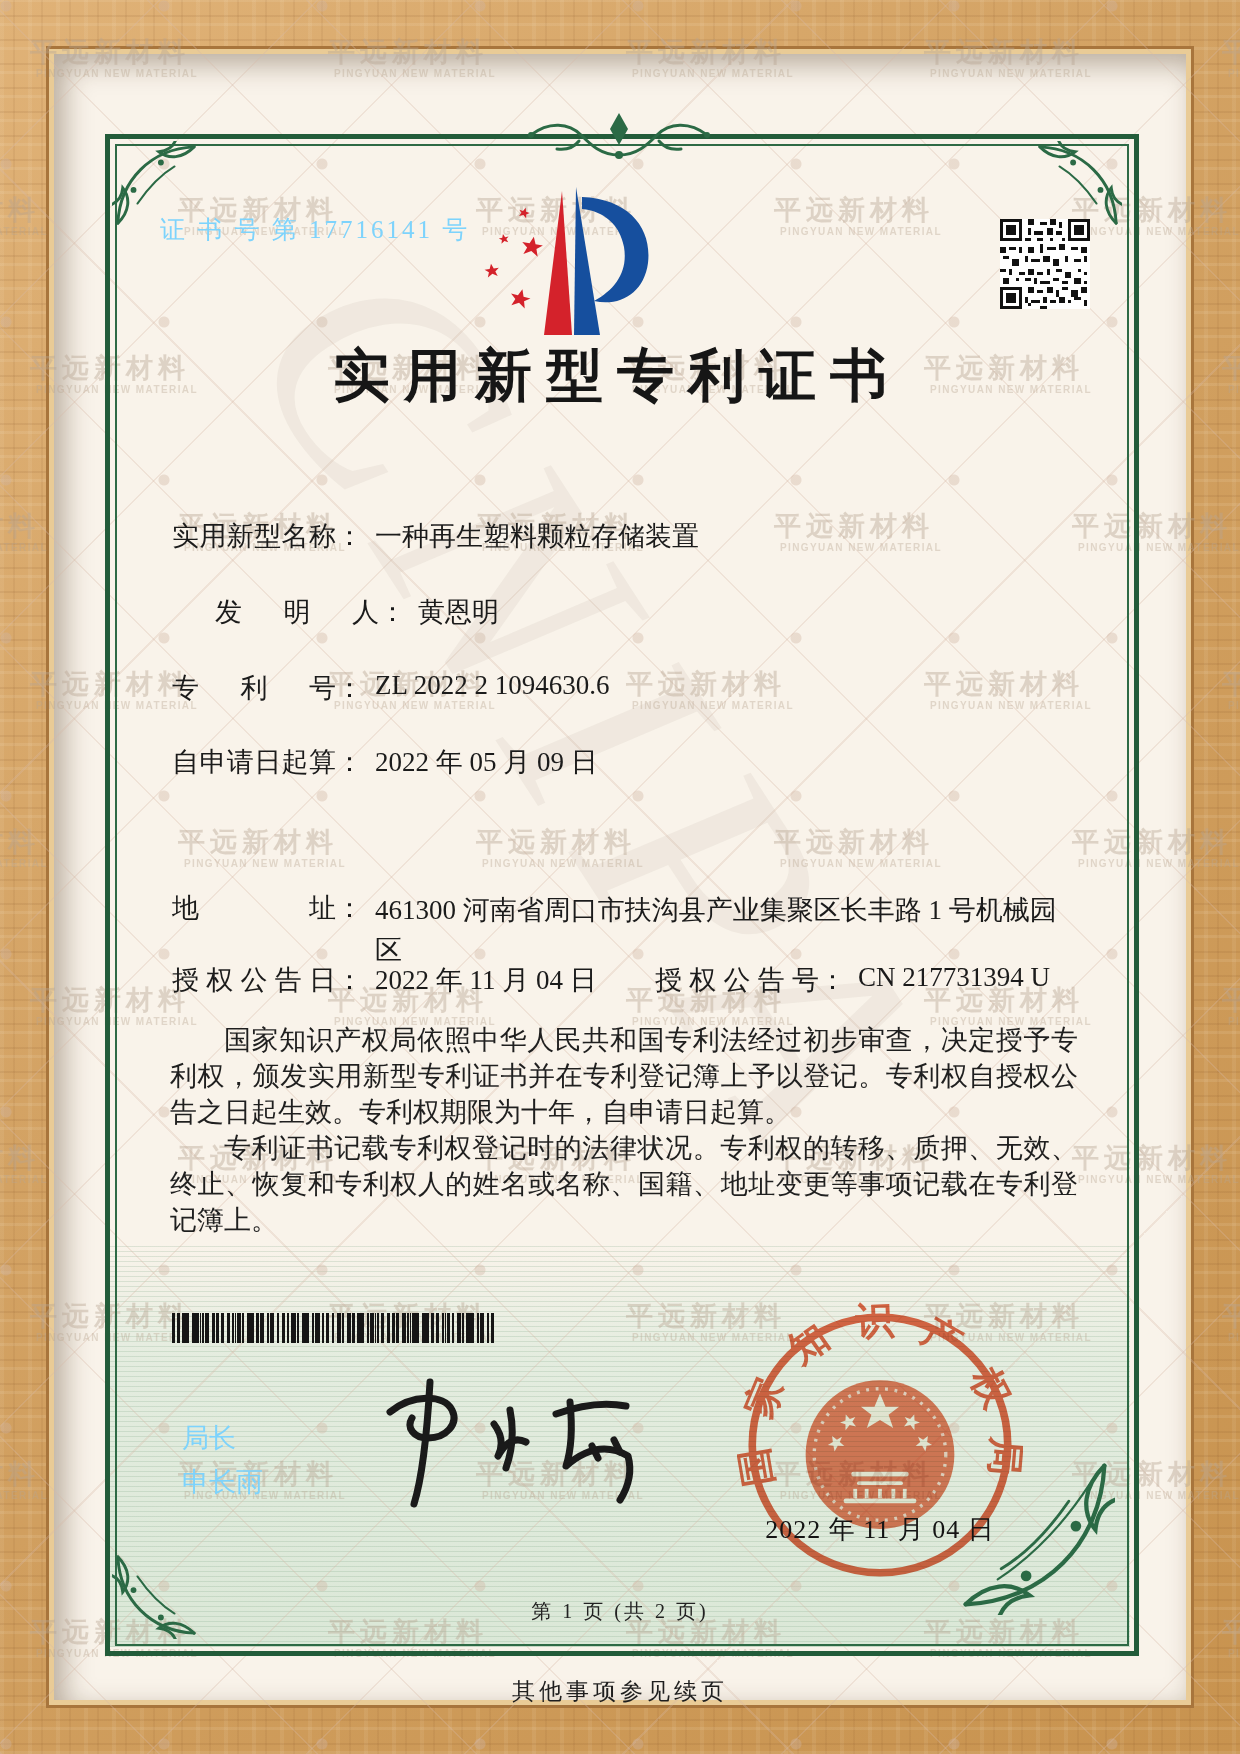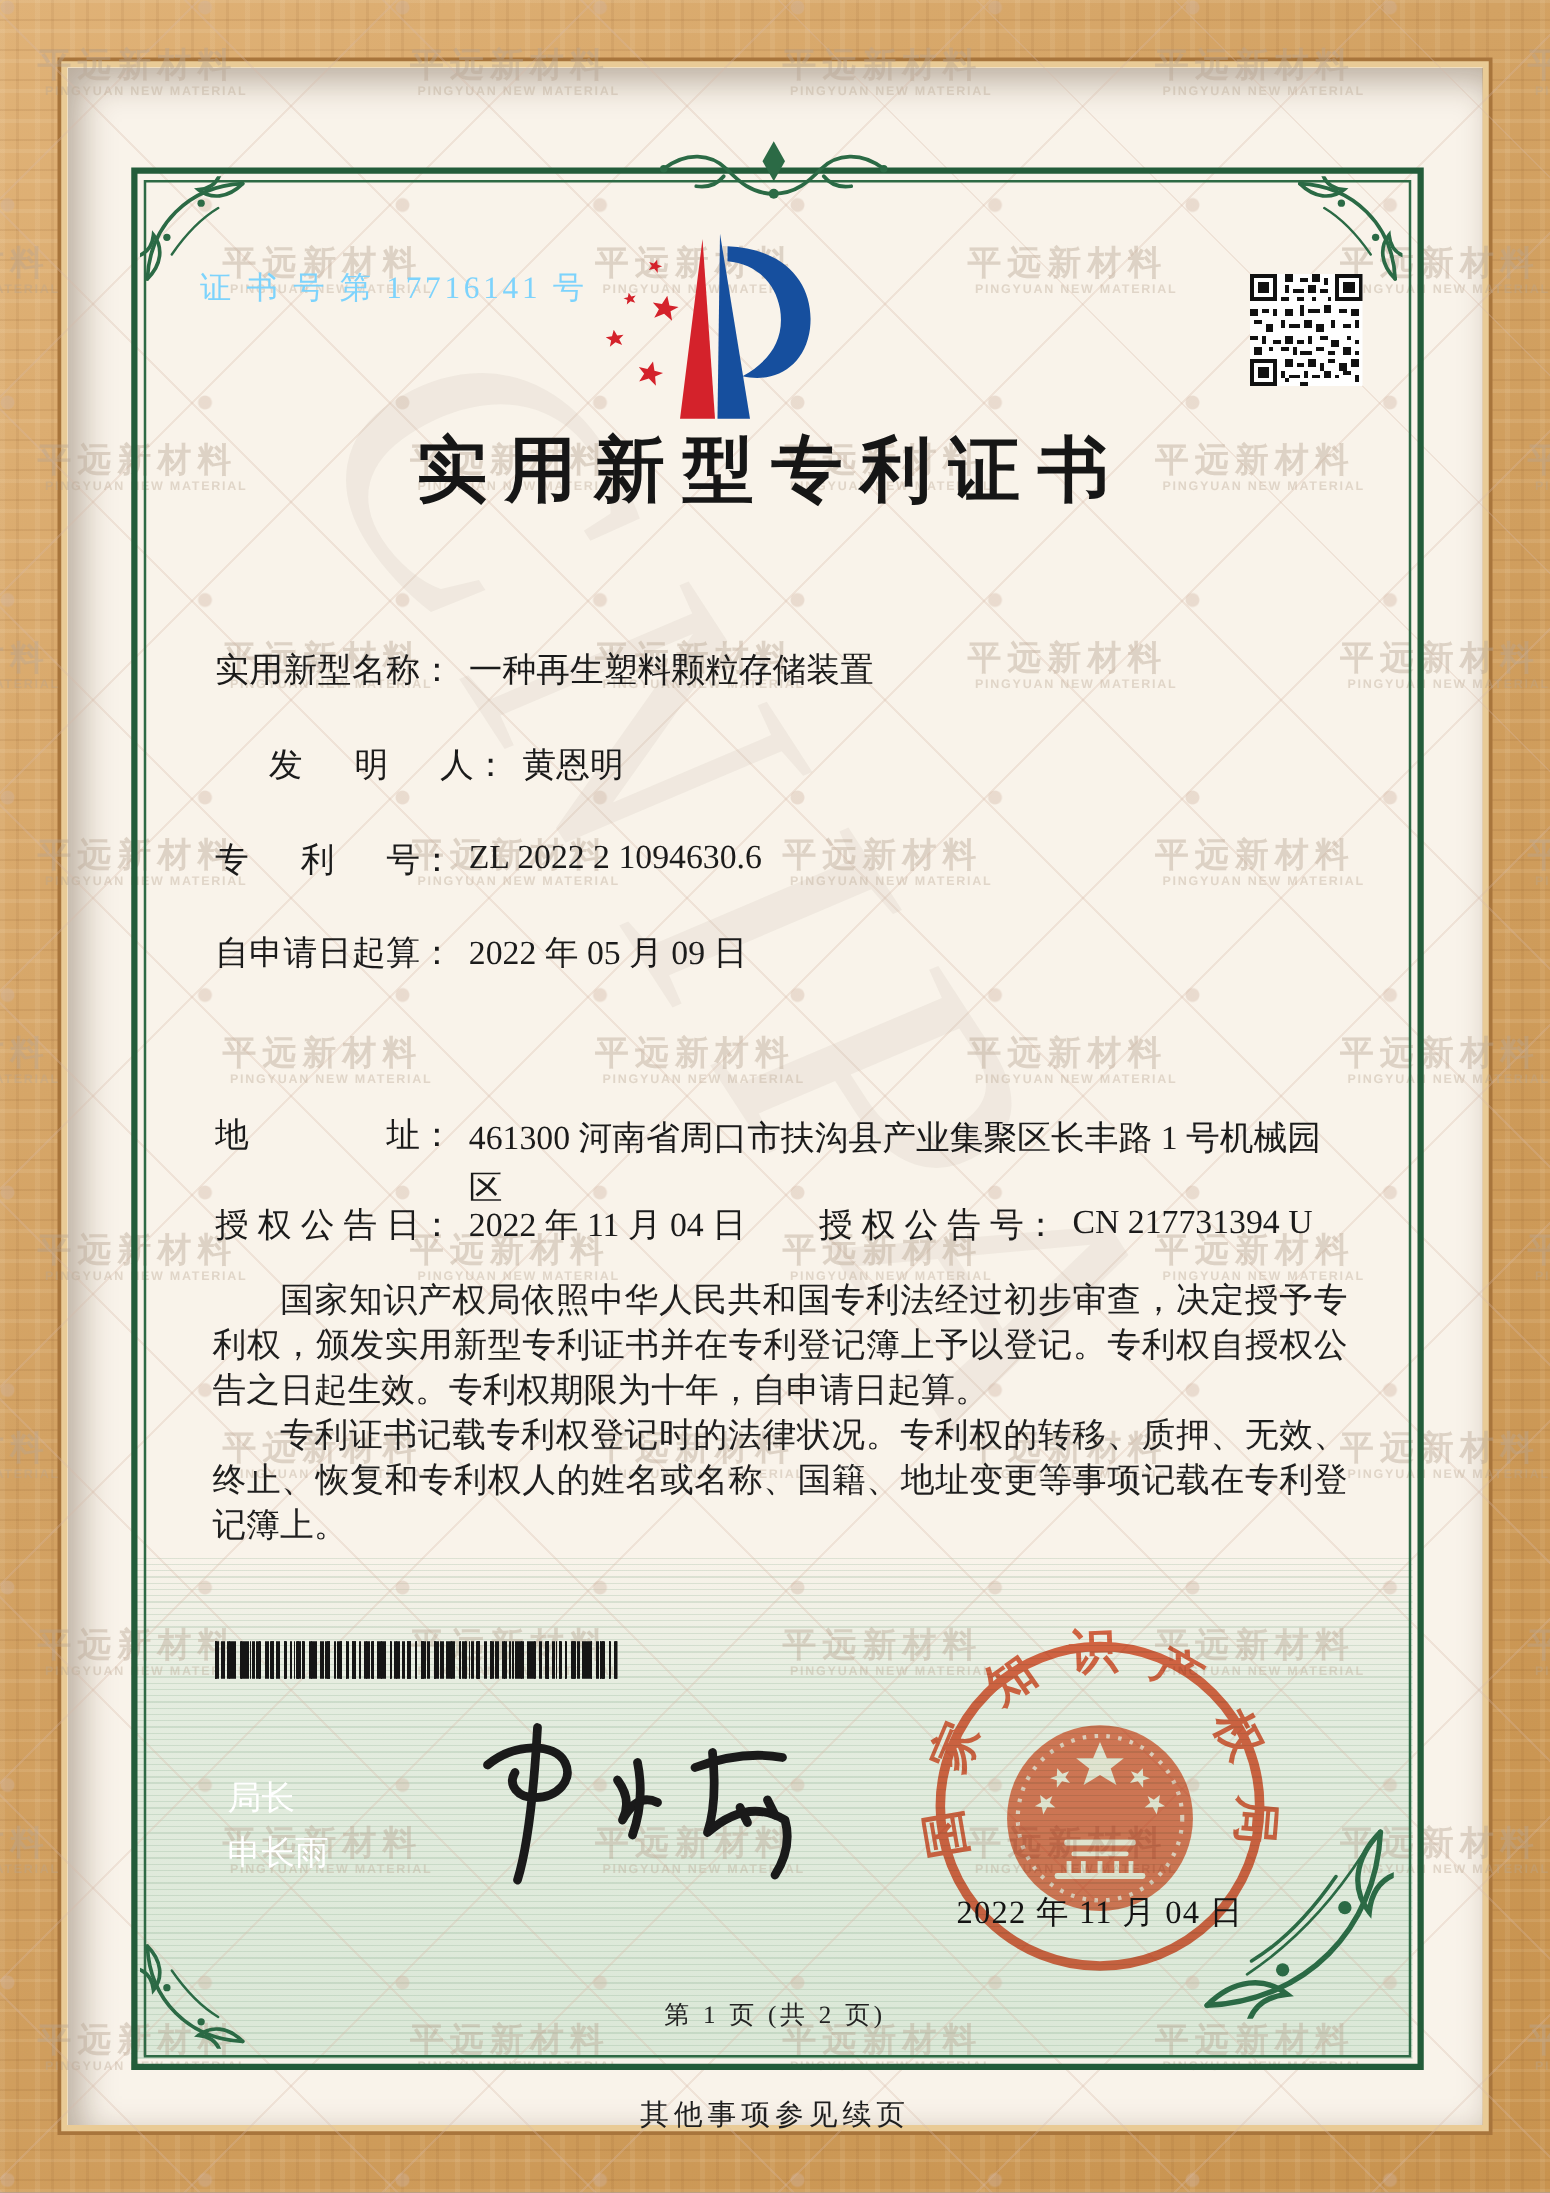--- a/index.html
+++ b/index.html
@@ -65,21 +65,21 @@
   .body-p{position:absolute;left:170px;width:908px;font-size:27px;line-height:36px;
           color:#1f1f1f;text-align:justify;text-indent:2em;margin:0;}
 
   .barcode{position:absolute;left:172px;top:1313px;width:322px;height:30px;
     background:
       repeating-linear-gradient(90deg,#151515 0 2px,transparent 2px 5px),
       repeating-linear-gradient(90deg,#151515 0 3px,transparent 3px 11px),
       repeating-linear-gradient(90deg,#151515 0 1px,transparent 1px 7px);}
 
   .signer{position:absolute;left:182px;top:1416px;font-family:"Liberation Sans",sans-serif;
-          font-size:27px;color:#ffffff;line-height:44px;}
+          font-size:27px;color:#7dd3fc;line-height:44px;}
   .signature{position:absolute;left:352px;top:1372px;}
 
   .seal{position:absolute;left:737px;top:1302px;opacity:.9;mix-blend-mode:multiply;}
   .seal-date{position:absolute;left:737px;top:1512px;width:286px;text-align:center;
              font-size:26px;letter-spacing:1px;color:#141414;}
 
   .pagination{position:absolute;left:105px;top:1598px;width:1030px;text-align:center;
               font-size:20px;letter-spacing:3px;color:#222;}
   .cont-note{position:absolute;left:0;top:1676px;width:1240px;text-align:center;
              font-size:23px;letter-spacing:4px;color:#1e1e1e;}

